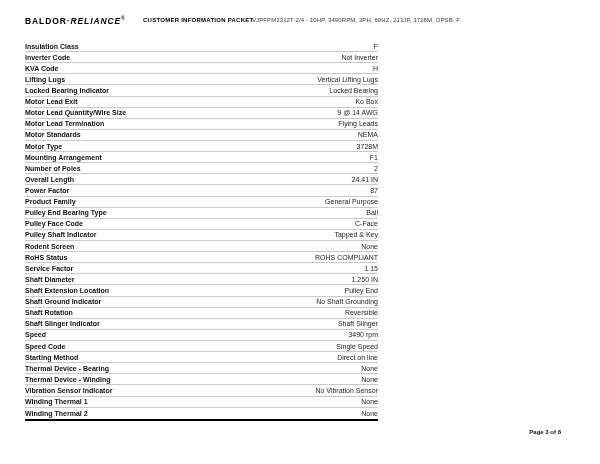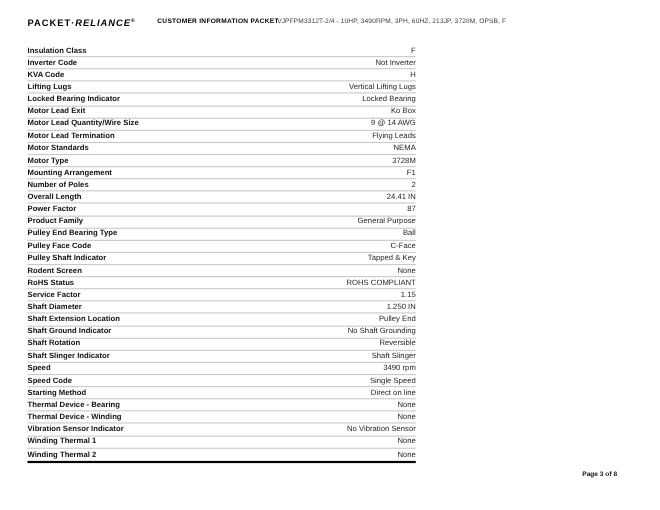--- a/index.html
+++ b/index.html
@@ -53,21 +53,21 @@
     position: absolute; top: 429px; right: 39px;
     font-size: 6px; font-weight: bold; color: #111; white-space: nowrap;
   }
 </style>
 </head>
 <body>
 
 <div class="page">
 
   <div class="logo">
-    <span>PACKET</span><span>·</span><span class="reliance">RELIANCE</span><span class="mark">®</span>
+    <span>BALDOR</span><span>·</span><span class="reliance">RELIANCE</span><span class="mark">®</span>
   </div>
 
   <div class="doc-title">CUSTOMER INFORMATION PACKET</div>
 
   <div class="product-line">VJPFPM3312T-2/4 - 10HP, 3490RPM, 3PH, 60HZ, 213JP, 3728M, OPSB, F</div>
 
   <div class="spec-table">
     <div class="spec-row">
       <span class="spec-label">Insulation Class</span>
       <span class="spec-value">F</span>

